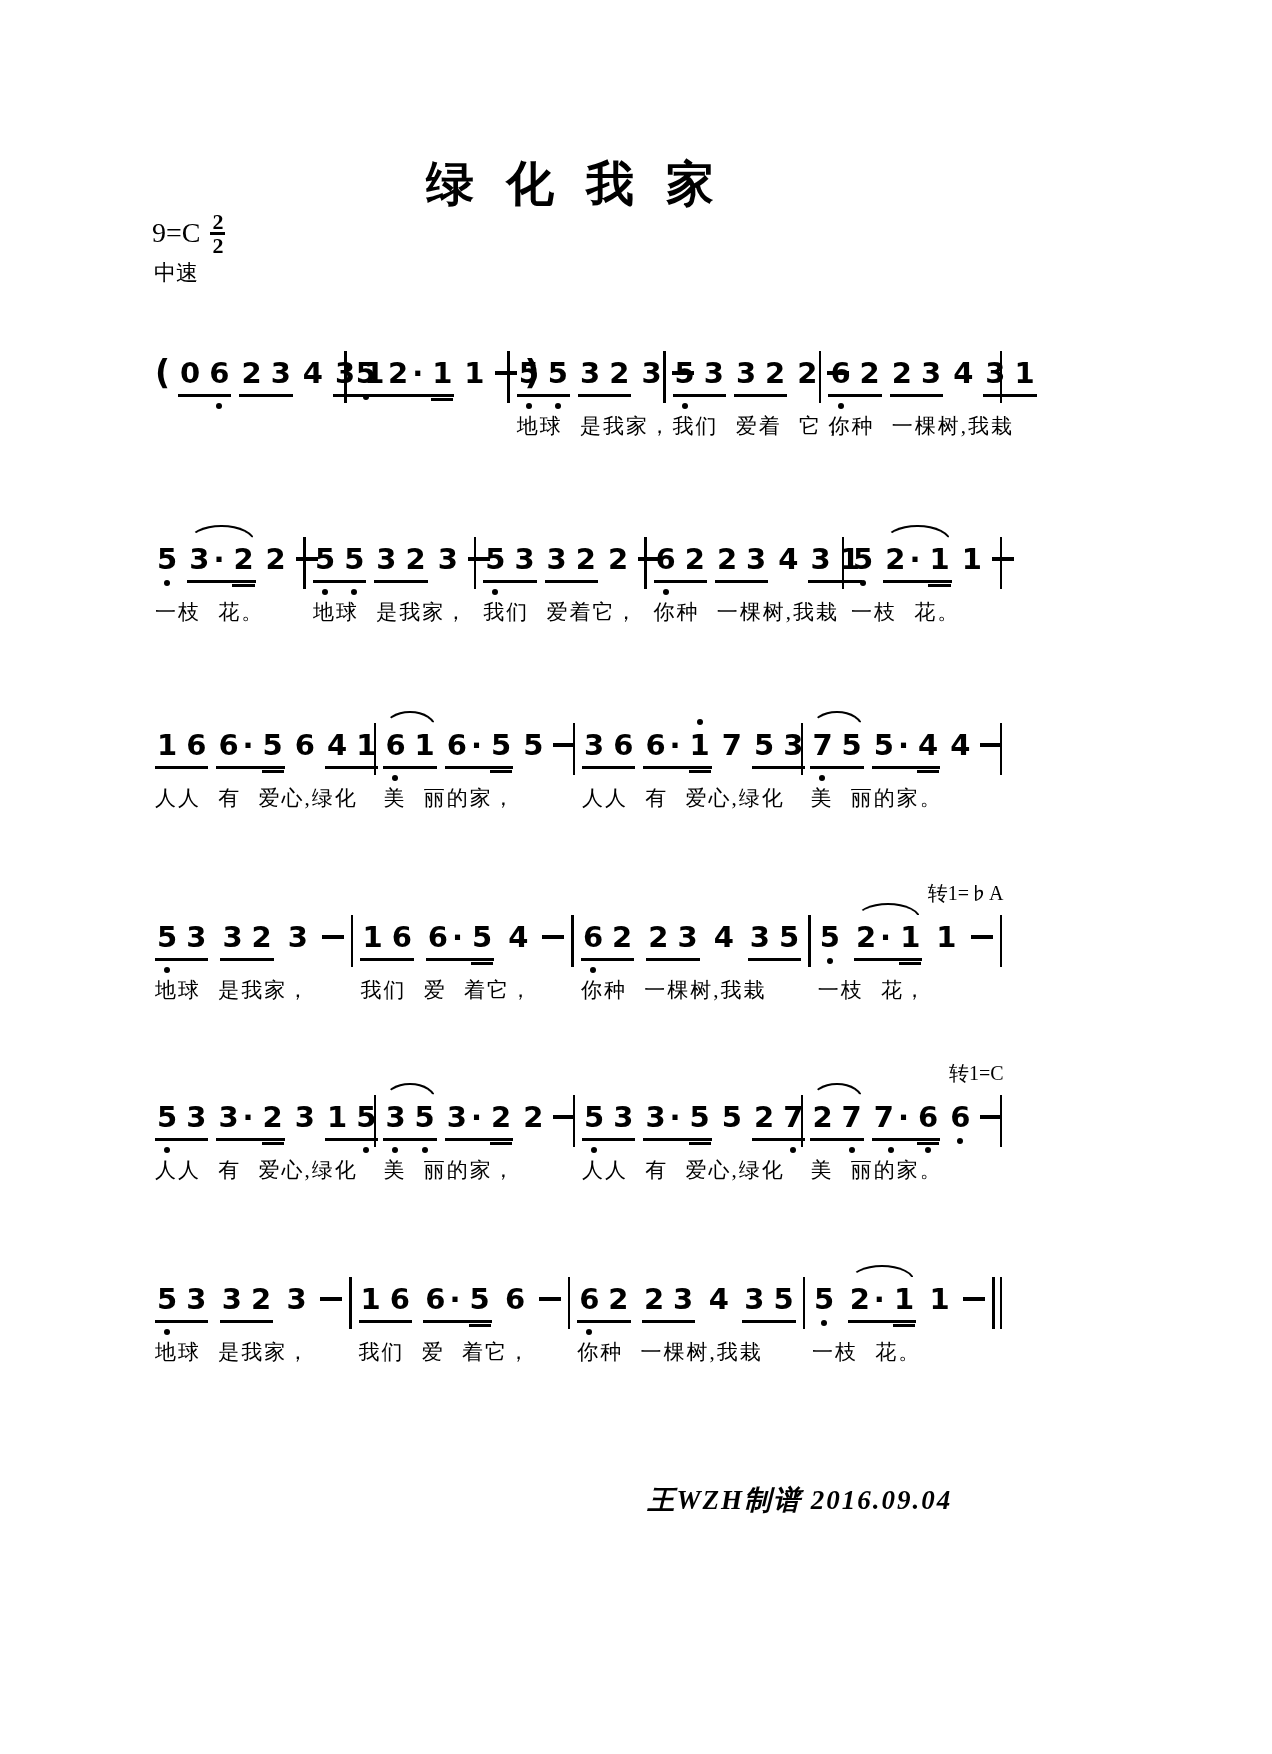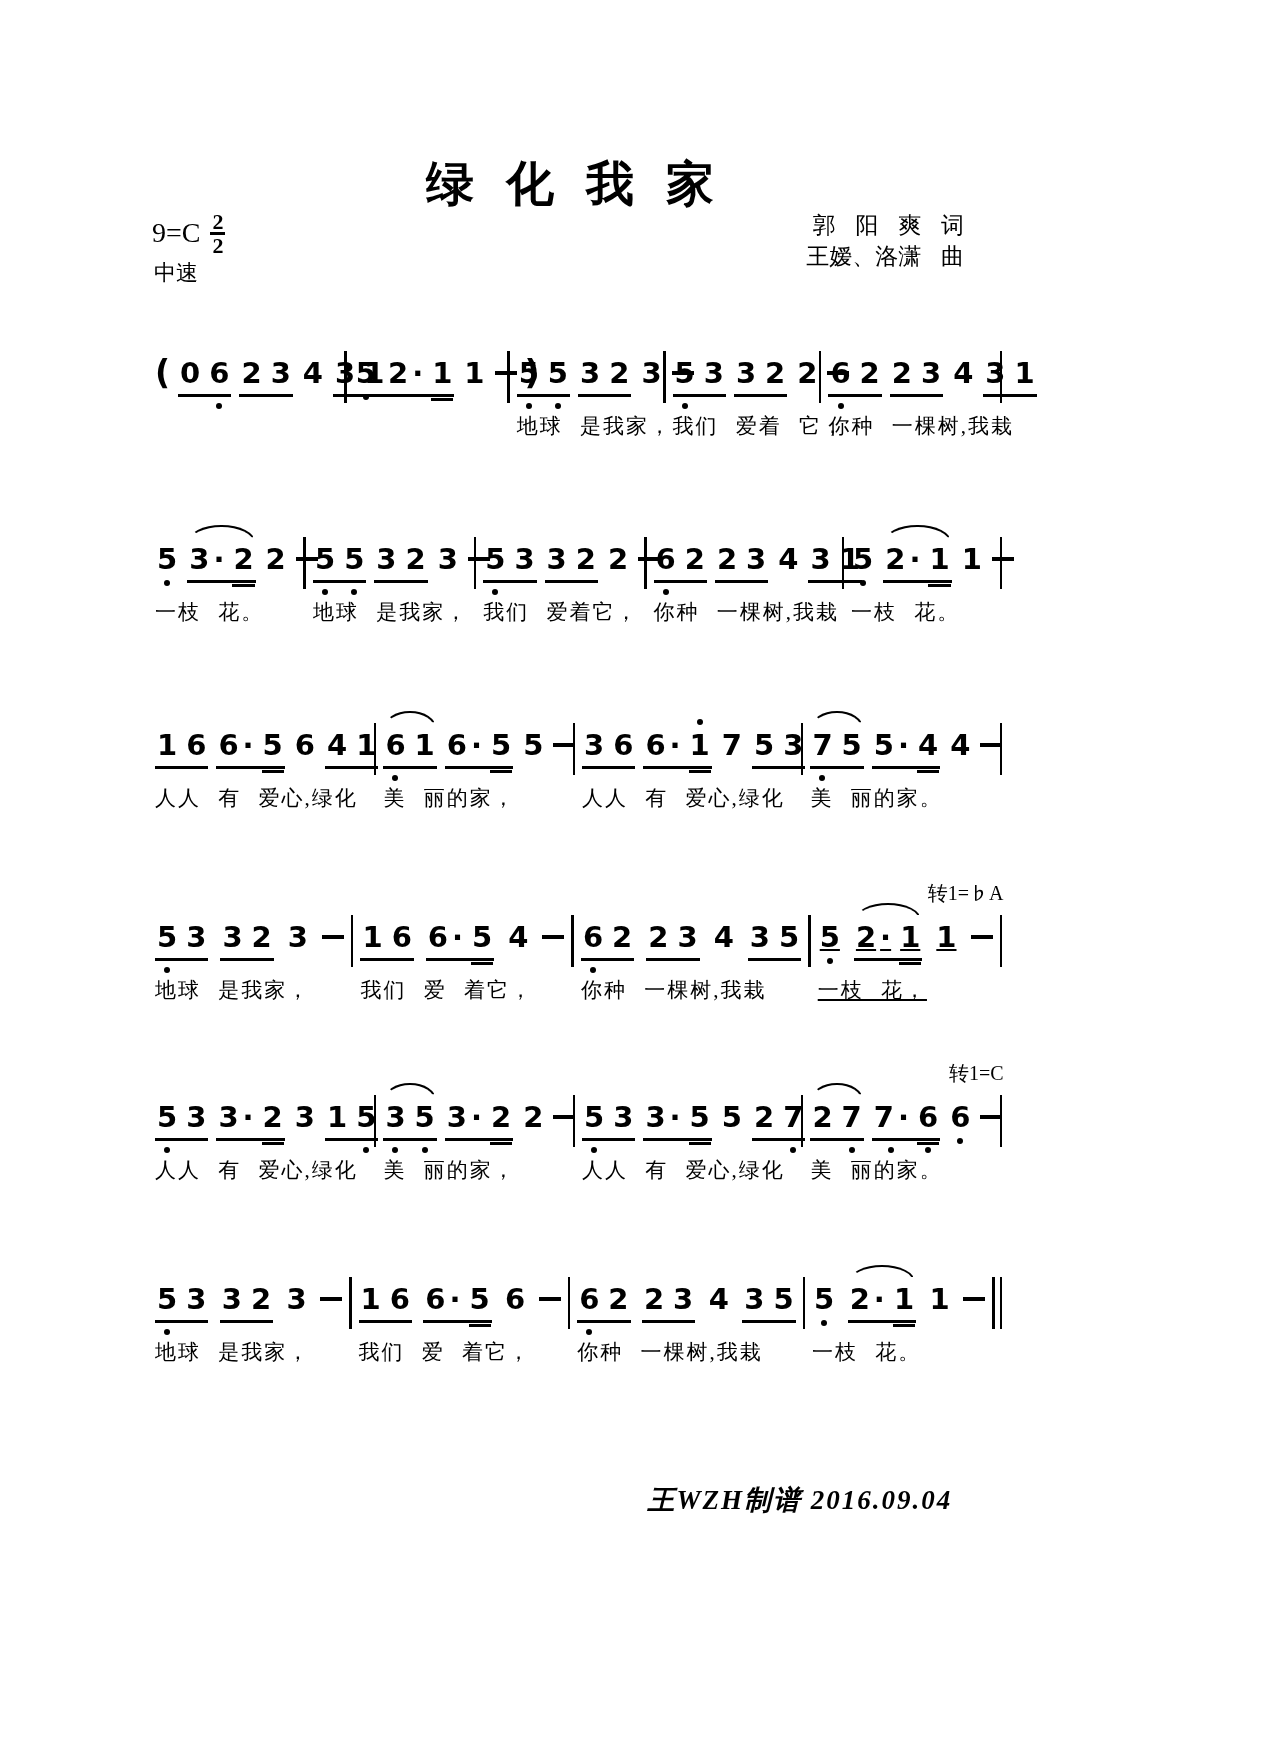--- a/index.html
+++ b/index.html
@@ -60,24 +60,20 @@
     <span class="kv">9=C</span>
     <span class="frac">
       <span>2</span>
       <span class="fbar"></span>
       <span>2</span>
     </span>
   </div>
 
   <div class="tempo">中速</div>
 
-  <div class="credits">
-    <div>郭 阳 爽 词</div>
-    <div>王嫒、洛潇 曲</div>
-  </div>
 
   <div class="music" id="music">
       <div class="mline" style="top: 356px;">
         <div class="mus-row">
           <div class="measure" style="flex-grow: 5;">
             <div class="notes">
               <span class="paren">(</span>
               <span class="grp beam">
                 <span class="note">
                   <span class="digit">0</span>
@@ -628,21 +624,21 @@
                   <span class="digit">3</span>
                 </span>
                 <span class="note">
                   <span class="digit">5</span>
                 </span>
               </span>
             </div>
             <span class="lyric">你种 一棵树,我栽</span>
           </div>
           <div class="bl"></div>
-          <div class="measure" style="flex-grow: 4; text-decoration: underline;">
+          <div class="measure" style="flex-grow: 4;">
             <span class="ann">转1=♭A</span>
             <div class="notes">
               <span class="grp">
                 <span class="note">
                   <span class="digit">5</span>
                   <span class="lodot"></span>
                 </span>
               </span>
               <span class="grp beam">
                 <span class="note">

